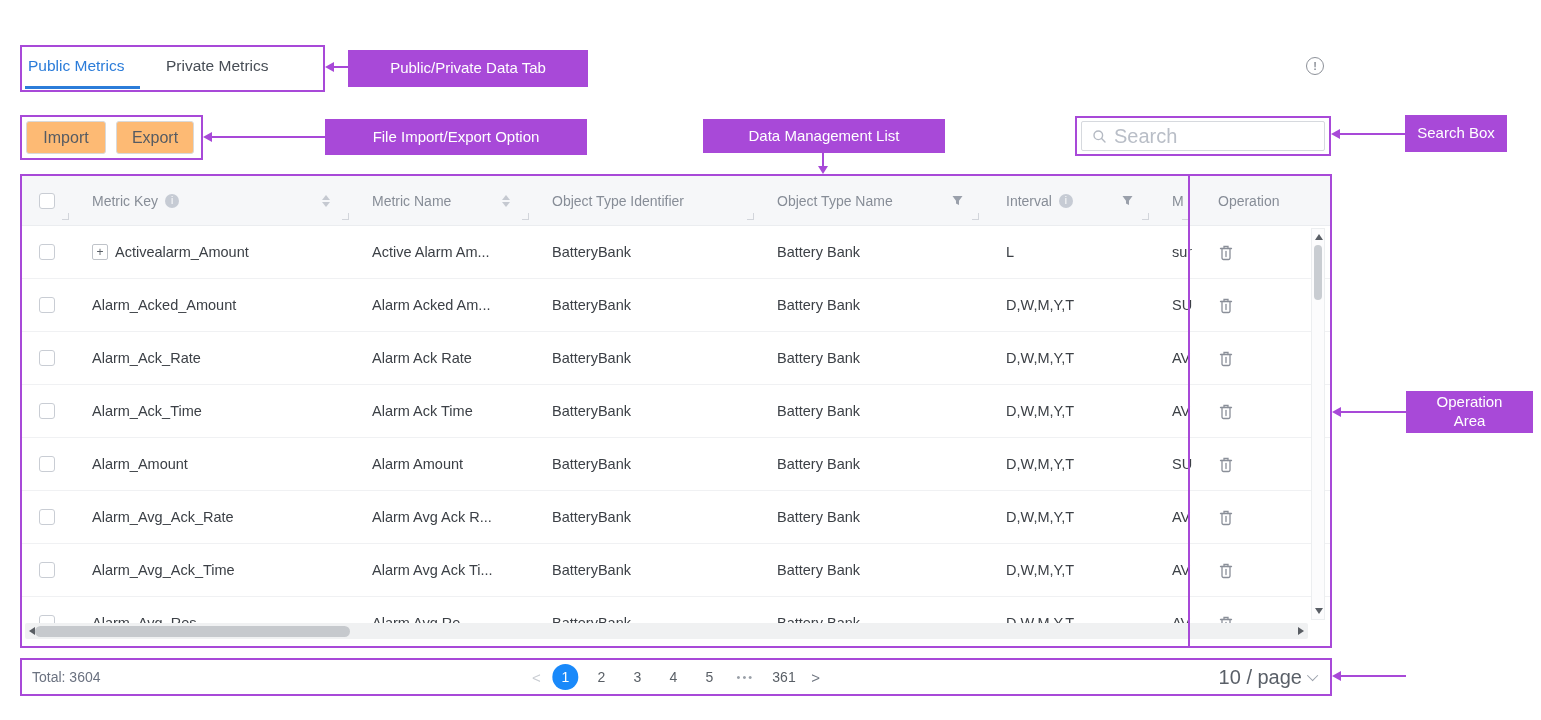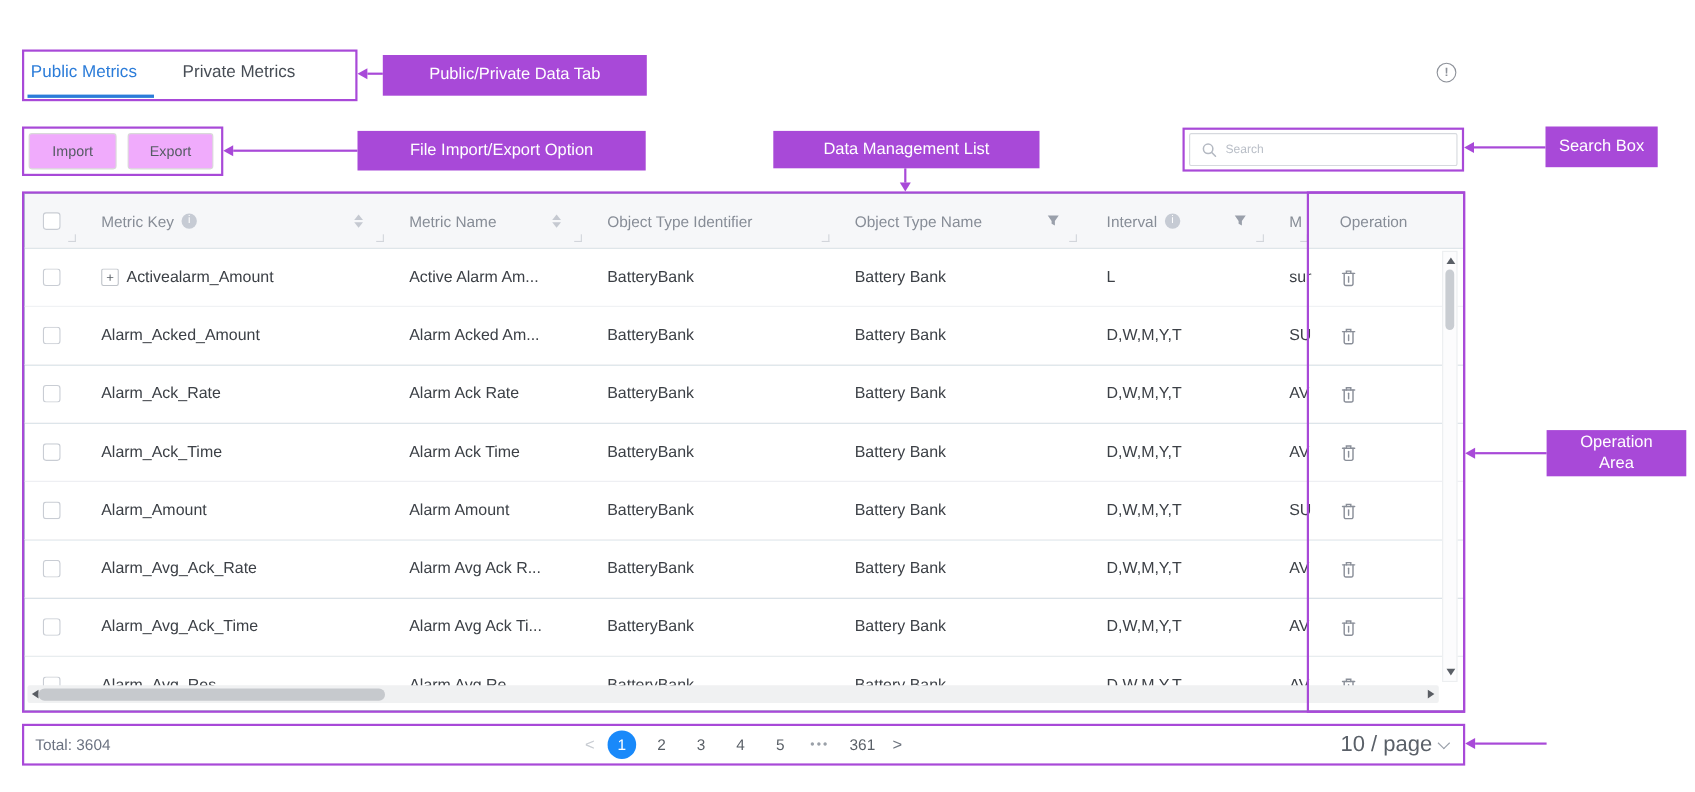--- a/index.html
+++ b/index.html
@@ -24,26 +24,26 @@
 
   
   .tab{position:absolute;font-size:15.5px;color:#474d55;cursor:pointer;}
   .tab.active{color:var(--blue);}
   .inkbar{position:absolute;height:3px;background:var(--blue);}
 
   .page-info{position:absolute;left:1306px;top:57px;width:18px;height:18px;border:1.5px solid #8d9199;border-radius:50%;
              color:#8d9199;font-size:11px;font-weight:bold;display:flex;align-items:center;justify-content:center;cursor:pointer;}
 
   
-  .btn{position:absolute;height:33px;background:#f0abfc;border:1px solid #d9d9d9;border-radius:3px;font-size:13px;color:#555b63;
+  .btn{position:absolute;height:33px;background:#fdba74;border:1px solid #d9d9d9;border-radius:3px;font-size:16px;color:#555b63;
        display:flex;align-items:center;justify-content:center;cursor:pointer;}
 
   .search-field{position:absolute;left:1081px;top:121px;width:244px;height:30px;border:1px solid #d6d9de;border-radius:2px;
                 display:flex;align-items:center;gap:7px;padding:0 10px;background:#fff;}
-  .search-field input{border:none;outline:none;flex:1;font-size:11px;color:#555;font-family:inherit;background:transparent;}
+  .search-field input{border:none;outline:none;flex:1;font-size:20px;color:#555;font-family:inherit;background:transparent;}
   .search-field input::placeholder{color:#b9bec7;}
 
   
   .table-wrap{position:absolute;left:22px;top:176px;width:1308px;height:470px;background:#0c4a6e;overflow:hidden;z-index:1;}
   .thead{display:flex;align-items:center;height:50px;background:#F6F7F9;color:#878d97;font-size:14px;border-bottom:1px solid #ebedf0;}
   .thead .cell{position:relative;height:100%;}
   .thead .cell:not(.c-op)::after{content:"";position:absolute;right:3px;bottom:5px;width:6px;height:6px;
         border-right:1.5px solid #d2d5db;border-bottom:1.5px solid #d2d5db;}
   .trow{display:flex;align-items:center;height:53px;border-bottom:1px solid #f0f1f3;background:#fff;font-size:14.5px;color:#3c4046;}
   .cell{display:flex;align-items:center;gap:7px;overflow:hidden;white-space:nowrap;padding:0 8px;flex:none;}

